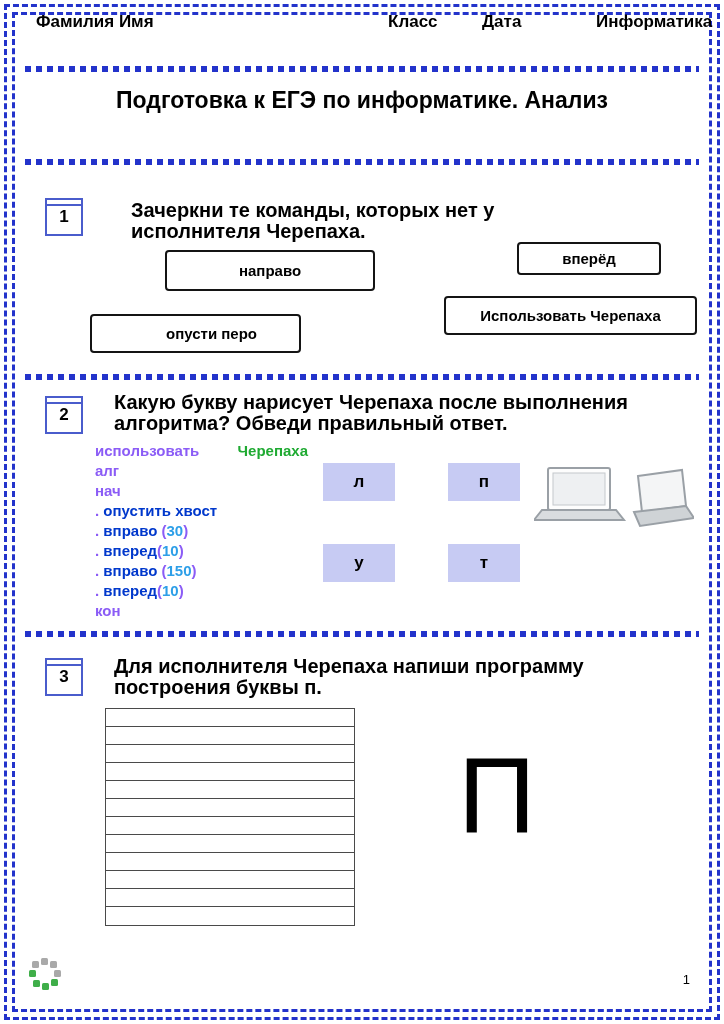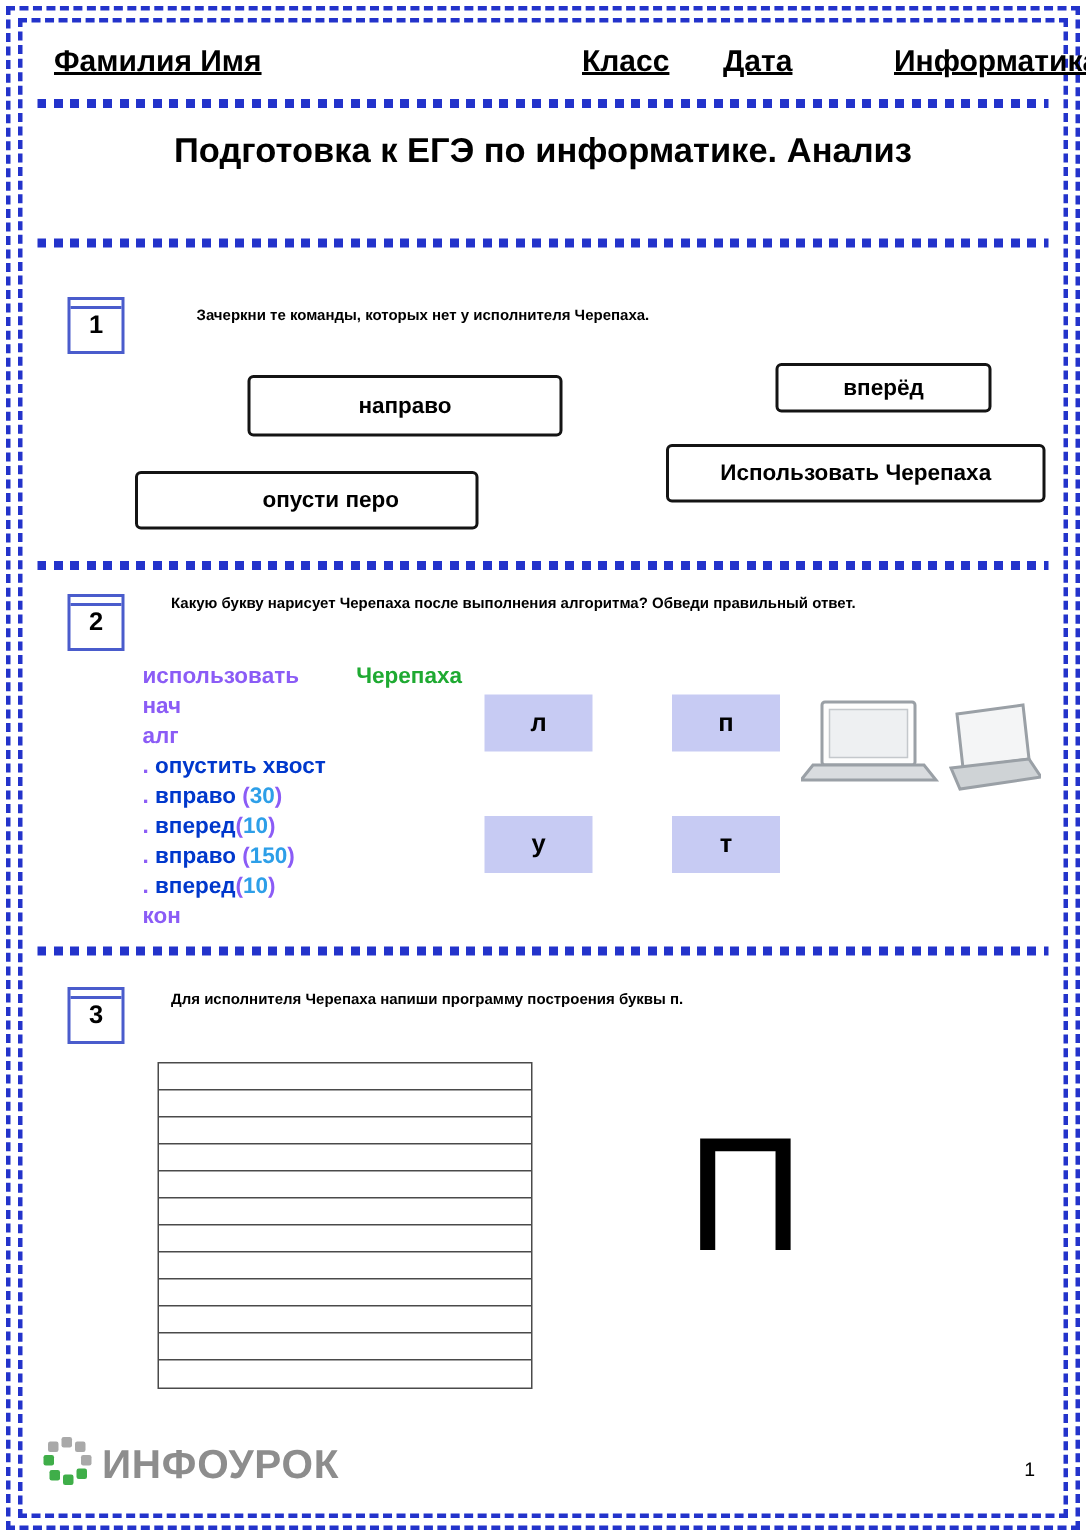--- a/index.html
+++ b/index.html
@@ -5,21 +5,21 @@
   * { box-sizing: border-box; margin: 0; padding: 0; }
   html, body { background: #ffffff; }
   .page {
     position: relative; width: 724px; height: 1024px; background: #fff;
     font-family: "Liberation Sans", "DejaVu Sans", sans-serif; color: #000; overflow: hidden;
   }
   
   .frame-outer { position: absolute; inset: 4px;  border: 3px dashed var(--frame-blue, #2333cb); pointer-events: none; }
   .frame-inner { position: absolute; inset: 12px; border: 3px dashed var(--frame-blue, #2333cb); pointer-events: none; }
 
-  .hdr-label { position: absolute; top: 30px; font-size: 20px; font-weight: bold; white-space: nowrap; text-decoration: underline; }
+  .hdr-label { position: absolute; top: 12px; font-size: 17px; font-weight: bold; white-space: nowrap; }
   .hdr-name    { left: 36px; }
   .hdr-class   { left: 388px; }
   .hdr-date    { left: 482px; }
   .hdr-subject { left: 596px; }
 
   .sep {
     position: absolute; left: 25px; width: 674px; height: 6px;
     background: repeating-linear-gradient(90deg,
       var(--frame-blue, #2333cb) 0, var(--frame-blue, #2333cb) 6px,
       transparent 6px, transparent 11px);
@@ -37,34 +37,34 @@
     border: 2px solid var(--numbox-blue, #4a5ccc);
     display: flex; align-items: center; justify-content: center;
     font-size: 17px; font-weight: bold;
   }
   .numbox::before { content: ""; position: absolute; top: 4px; left: 0; width: 100%;
                     border-top: 2px solid var(--numbox-blue, #4a5ccc); }
   .nb1 { left: 45px; top: 198px; }
   .nb2 { left: 45px; top: 396px; }
   .nb3 { left: 45px; top: 658px; }
 
-  .instr { position: absolute; font-size: 10px; font-weight: bold; line-height: 21px; }
+  .instr { position: absolute; font-size: 20px; font-weight: bold; line-height: 21px; }
   .instr1 { left: 131px; top: 200px; width: 430px; }
   .instr2 { left: 114px; top: 392px; width: 540px; }
   .instr3 { left: 114px; top: 656px; width: 515px; }
 
   .cmdbox {
     position: absolute; background: #fff; border: 2px solid #141414; border-radius: 4px;
     display: flex; align-items: center; justify-content: center;
     font-size: 15px; font-weight: bold; white-space: nowrap;
   }
   .cmd-0 { left: 165px; top: 250px; width: 210px; height: 41px; }
   .cmd-1 { left: 517px; top: 242px; width: 144px; height: 33px; }
   .cmd-2 { left: 444px; top: 296px; width: 253px; height: 39px; }
-  .cmd-3 { left: 90px;  top: 314px; width: 229px; height: 39px; padding-left: 32px; }
+  .cmd-3 { left: 90px;  top: 314px; width: 211px; height: 39px; padding-left: 32px; }
 
   .code { position: absolute; left: 95px; top: 441px; font-size: 15px; font-weight: bold; line-height: 20px; }
   .code-line { white-space: pre; }
   .c-k { color: #8b5cf6; }
   .c-g { color: var(--code-green, #1faa32); margin-left: 34px; }
   .c-b { color: var(--code-blue, #0038cc); }
   .c-c { color: var(--code-light-blue, #2d9fe8); }
 
   .optbox {
     position: absolute; width: 72px; height: 38px; background: var(--option-fill, #c7cbf3);
@@ -119,22 +119,22 @@
   <div class="cmdbox cmd-3">опусти перо</div>
 
   <div class="sep sep3"></div>
 
   <div class="numbox nb2">
     <span>2</span>
   </div>
   <div class="instr instr2">Какую букву нарисует Черепаха после выполнения алгоритма? Обведи правильный ответ.</div>
   <div class="code">
       <div class="code-line"><span class="c-k">использовать </span><span class="c-g">Черепаха</span></div>
+      <div class="code-line"><span class="c-k">алг</span></div>
       <div class="code-line"><span class="c-k">нач</span></div>
-      <div class="code-line"><span class="c-k">алг</span></div>
       <div class="code-line"><span class="c-k">. </span><span class="c-b">опустить хвост</span></div>
       <div class="code-line"><span class="c-k">. </span><span class="c-b">вправо </span><span class="c-k">(</span><span class="c-c">30</span><span class="c-k">)</span></div>
       <div class="code-line"><span class="c-k">. </span><span class="c-b">вперед</span><span class="c-k">(</span><span class="c-c">10</span><span class="c-k">)</span></div>
       <div class="code-line"><span class="c-k">. </span><span class="c-b">вправо </span><span class="c-k">(</span><span class="c-c">150</span><span class="c-k">)</span></div>
       <div class="code-line"><span class="c-k">. </span><span class="c-b">вперед</span><span class="c-k">(</span><span class="c-c">10</span><span class="c-k">)</span></div>
       <div class="code-line"><span class="c-k">кон</span></div>
     </div>
 
   <div class="optbox opt-0">л</div>
   <div class="optbox opt-1">п</div>
@@ -179,16 +179,15 @@
         <rect x="13" y="1" width="7" height="7" rx="1.5" fill="#a9a9a9"></rect>
         <rect x="22" y="4" width="7" height="7" rx="1.5" fill="#a9a9a9"></rect>
         <rect x="26" y="13" width="7" height="7" rx="1.5" fill="#a9a9a9"></rect>
         <rect x="23" y="22" width="7" height="7" rx="1.5" fill="var(--logo-green, #3fae49)"></rect>
         <rect x="14" y="26" width="7" height="7" rx="1.5" fill="var(--logo-green, #3fae49)"></rect>
         <rect x="5" y="23" width="7" height="7" rx="1.5" fill="var(--logo-green, #3fae49)"></rect>
         <rect x="1" y="13" width="7" height="7" rx="1.5" fill="var(--logo-green, #3fae49)"></rect>
         <rect x="4" y="4" width="7" height="7" rx="1.5" fill="#a9a9a9"></rect>
       </svg>
     </span>
-    <span class="logo-text">ИНФОУРОК</span>
   </div>
   <div class="page-num">1</div>
 </div>
 
 </body></html>

